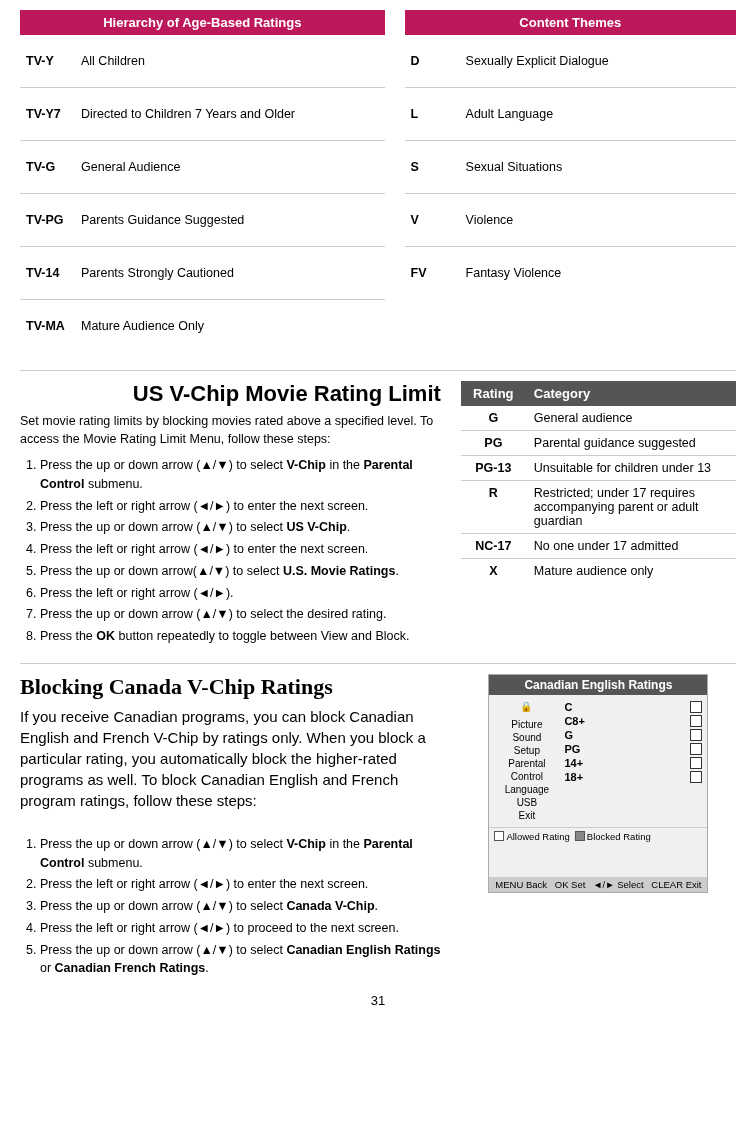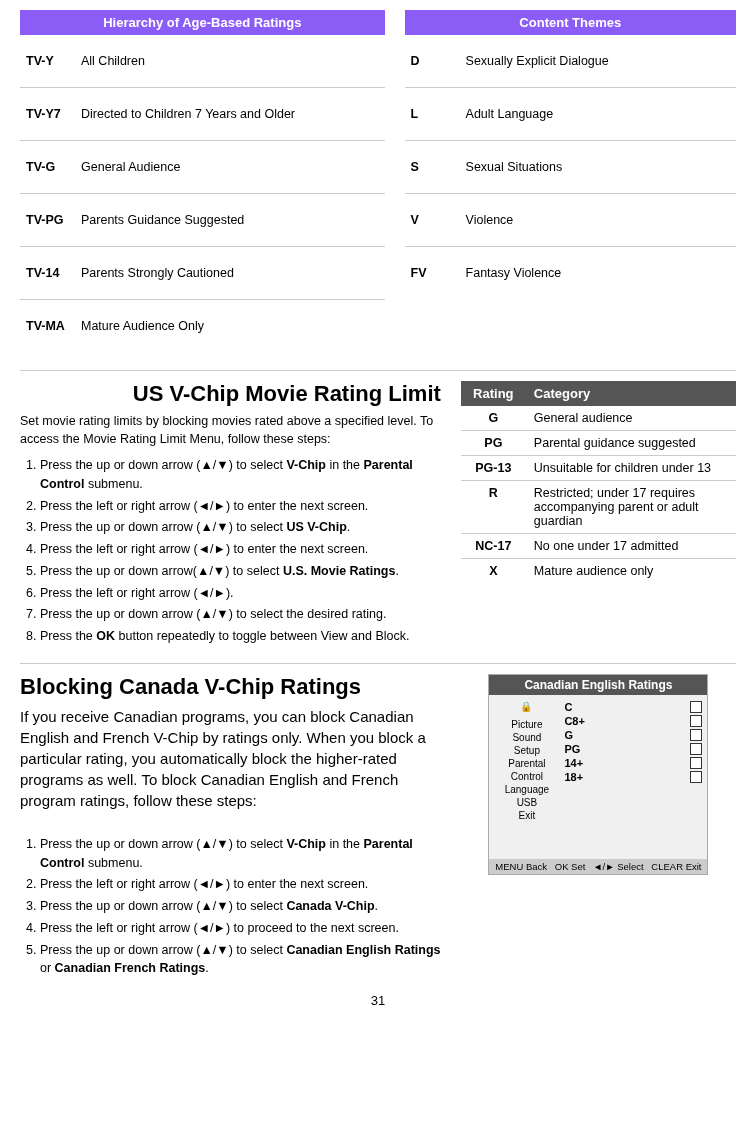--- a/index.html
+++ b/index.html
@@ -28,21 +28,21 @@
       flex: 1;
     }
 
     table.rating-table {
       width: 100%;
       border-collapse: collapse;
       font-size: 12.5px;
     }
 
     table.rating-table thead th {
-      background: #8b5cf6;
+      background: #be185d;
       color: #fff;
       text-align: center;
       padding: 5px 6px;
       font-weight: bold;
       font-size: 13px;
     }
 
     table.rating-table tbody tr td {
       padding: 19px 6px;
       border-bottom: 1px solid #ccc;
@@ -141,21 +141,21 @@
     }
 
     .canada-text {
       flex: 1.3;
     }
 
     .canada-text h2 {
       font-size: 22px;
       font-weight: bold;
       margin-bottom: 6px;
-      font-family: Liberation Sans, sans-serif;
+      font-family: Liberation Serif, serif;
     }
 
     .canada-text p {
       font-size: 15px;
       margin-bottom: 24px;
       line-height: 1.4;
     }
 
     .canada-text ol {
       font-size: 12.5px;
@@ -482,20 +482,30 @@
             <div class="canada-rating-row">
               <span>14+</span>
               <span class="checkbox"></span>
             </div>
             <div class="canada-rating-row">
               <span>18+</span>
               <span class="checkbox"></span>
             </div>
           </div>
       </div>
+      <div class="canada-ui-legend">
+        <div class="leg-item">
+          <span class="leg-box-a"></span>
+          <span>Allowed Rating</span>
+        </div>
+        <div class="leg-item">
+          <span class="leg-box-b"></span>
+          <span>Blocked Rating</span>
+        </div>
+      </div>
       <div class="canada-ui-footer" id="canada-footer">
           <span>MENU Back</span>
           <span>OK Set</span>
           <span>◄/► Select</span>
           <span>CLEAR Exit</span>
         </div>
     </div>
   </div>
 
 </div>

